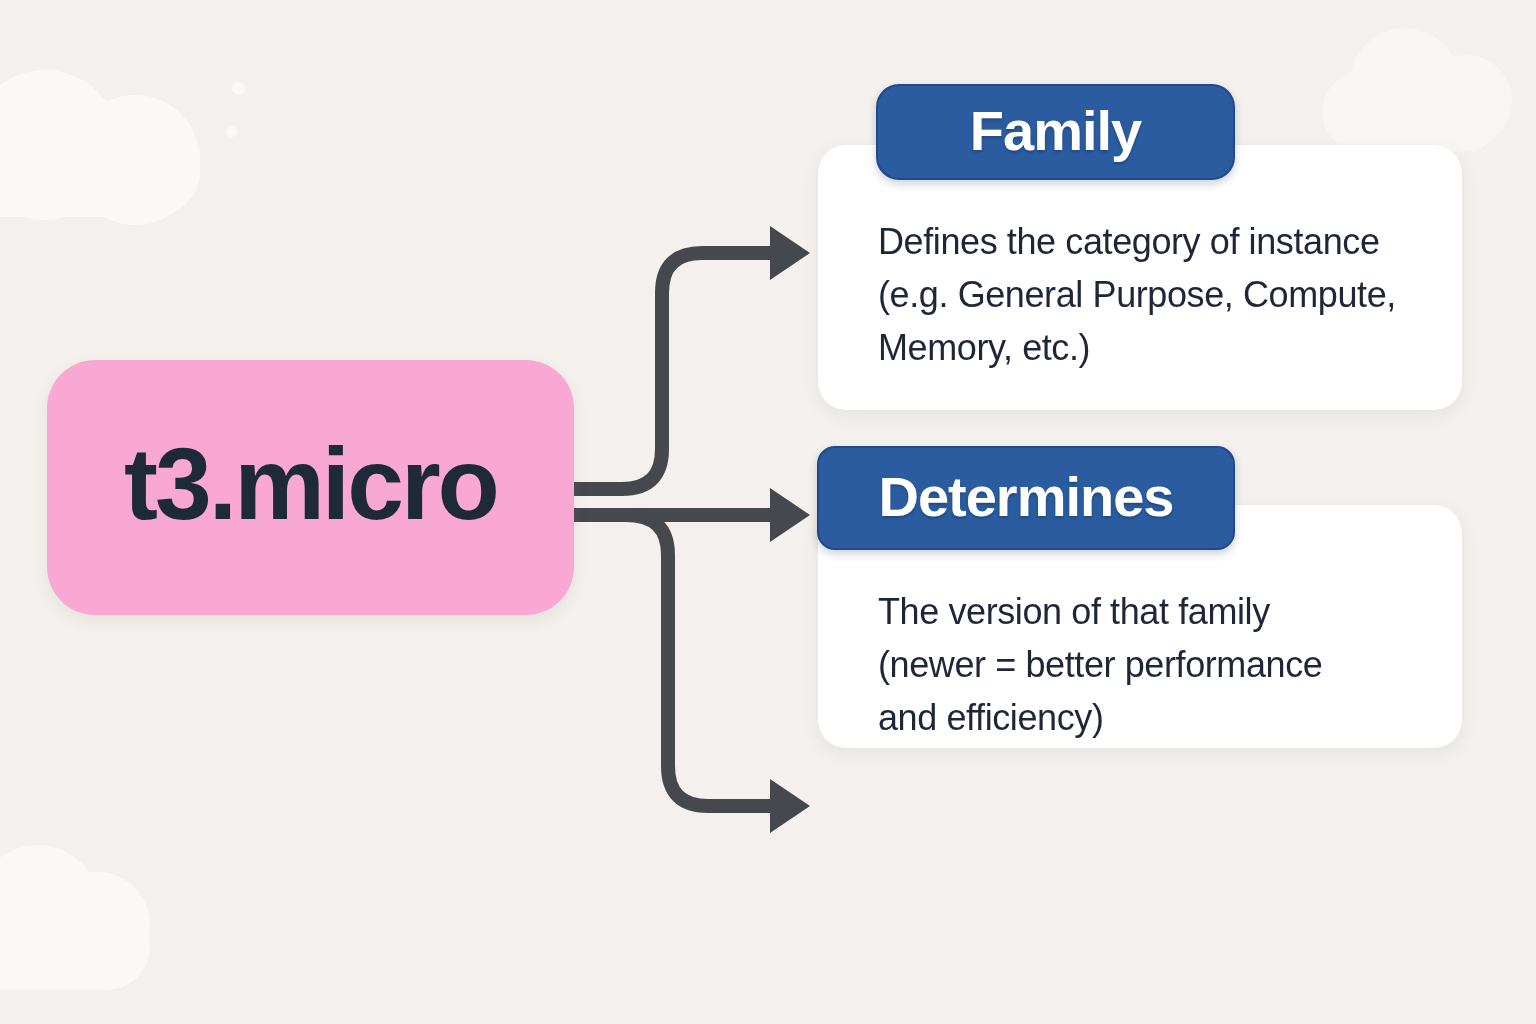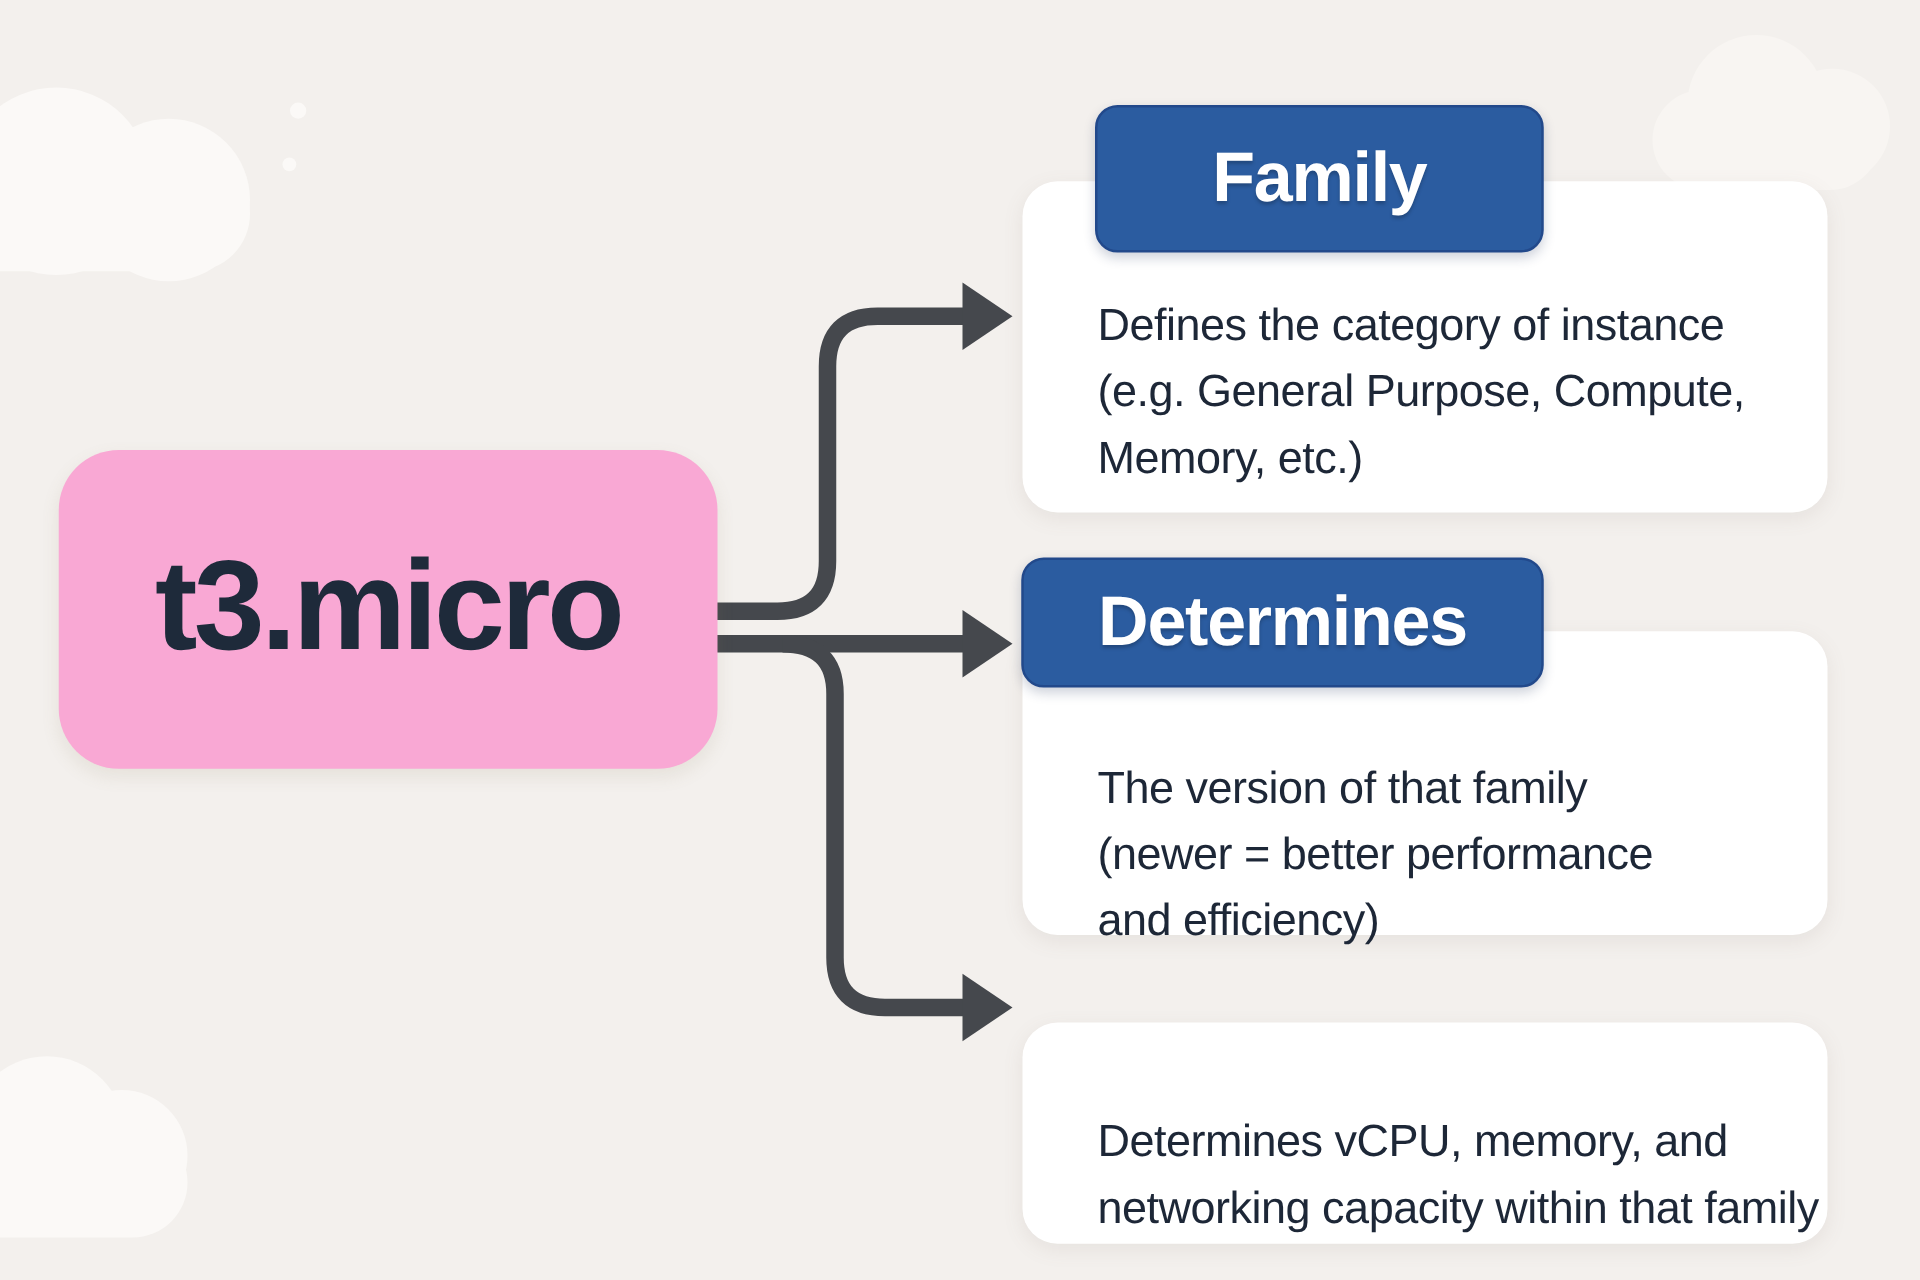--- a/index.html
+++ b/index.html
@@ -61,37 +61,36 @@
   .card-size       { left: 818px; top: 818px; width: 644px; height: 177px; }
 
   .card .desc {
     position: absolute;
     left: 60px;
     white-space: pre;
     font-size: 36px;
     line-height: 53px;
     letter-spacing: -0.4px;
     color: #1D2737;
-    margin-top: 18px;
   }
   .card-family .desc     { top: 70px; }
   .card-generation .desc { top: 80px; }
   .card-size .desc       { top: 50px; }
 
   
   .pill {
     position: absolute;
     background: #2B5CA0;
     border: 2px solid #22498B;
     border-radius: 18px;
     display: flex; align-items: center; justify-content: center;
     box-shadow: 0 4px 9px rgba(30,50,90,0.22);
     z-index: 5;
   }
-  .pill-family     { left: 876px; top:  84px; width: 359px; height: 118px; }
+  .pill-family     { left: 876px; top:  84px; width: 359px; height: 96px; border-radius: 23px; }
   .pill-generation { left: 817px; top: 446px; width: 418px; height: 104px; }
   .pill-size       { left: 816px; top: 762px; width: 242px; height:  96px; }
   .pill .pill-label {
     color: #FFFFFF;
     font-size: 56px;
     font-weight: 700;
     letter-spacing: -1px;
     text-shadow: 0 2px 3px rgba(0,0,0,0.22);
     padding-bottom: 4px;
   }
@@ -151,18 +150,14 @@
 
   <div class="card card-generation">
     <div class="desc">The version of that family
 (newer = better performance
 and efficiency)</div>
   </div>
   <div class="pill pill-generation">
     <span class="pill-label">Determines</span>
   </div>
 
-  <div class="card card-size">
-    <div class="desc">Determines vCPU, memory, and
-networking capacity within that family</div>
-  </div>
 
 </div>
 
 </body></html>

